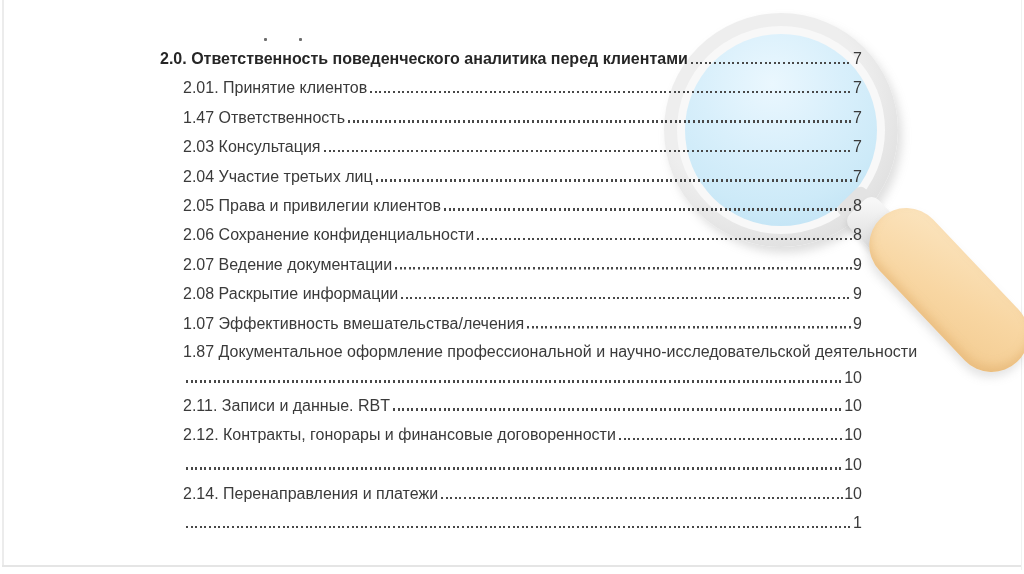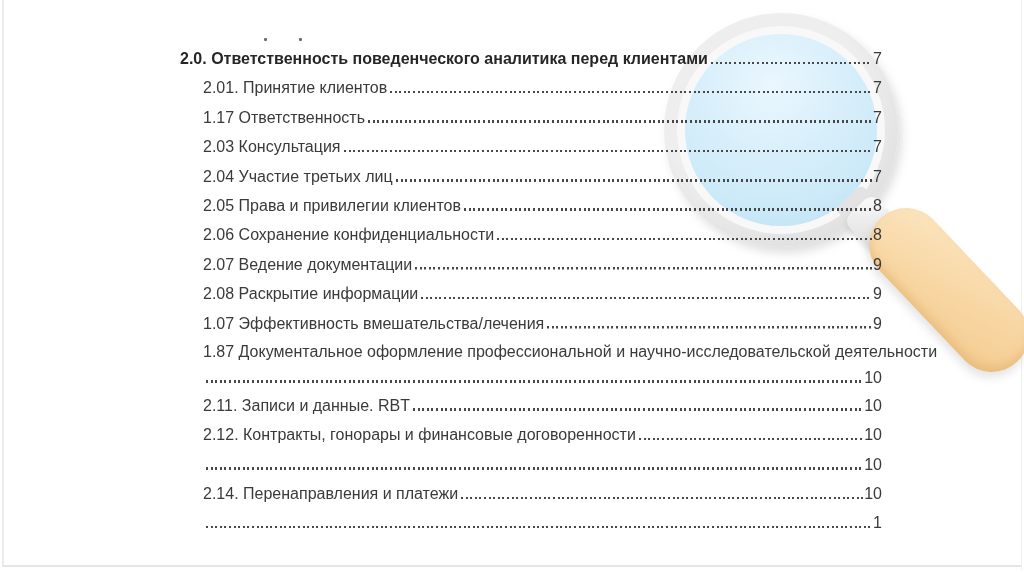--- a/index.html
+++ b/index.html
@@ -52,21 +52,21 @@
   .mag-handle {
     position: absolute; left: 850px; top: 253px; width: 198px; height: 74px;
     border-radius: 40px;
     background: linear-gradient(160deg, #fbe3bc 8%, var(--handle-color, #f8d6a2) 55%, #f3cb90 100%);
     box-shadow: inset -4px -5px 8px rgba(226,176,112,0.55), 3px 5px 9px rgba(150,150,150,0.25);
     transform: rotate(46.5deg);
   }
 
   
   .toc {
-    position: absolute; left: 180px; top: 44px; width: 702px; z-index: 2;
+    position: absolute; left: 160px; top: 44px; width: 702px; z-index: 2;
     color: #3a3a3a; font-size: 16px;
   }
   .toc-row {
     display: flex; align-items: baseline;
     height: 29.4px; line-height: 29.4px; white-space: nowrap;
   }
   .toc-row.indent { padding-left: 23px; text-align: center; }
   .toc-row.bold .toc-label { font-weight: 700; color: #262626; }
   .toc-row.wrap-first { height: 27px; line-height: 27px; overflow: visible; }
   .toc-row.wrap-cont  { height: 26px; line-height: 26px; }
@@ -105,21 +105,21 @@
         <div class="toc-label">2.0. Ответственность поведенческого аналитика перед клиентами</div>
         <div class="toc-leader"></div>
         <div class="toc-page">7</div>
       </div>
       <div class="toc-row indent">
         <div class="toc-label">2.01. Принятие клиентов</div>
         <div class="toc-leader"></div>
         <div class="toc-page">7</div>
       </div>
       <div class="toc-row indent">
-        <div class="toc-label">1.17 Ответственность</div>
+        <div class="toc-label">1.47 Ответственность</div>
         <div class="toc-leader"></div>
         <div class="toc-page">7</div>
       </div>
       <div class="toc-row indent">
         <div class="toc-label">2.03 Консультация</div>
         <div class="toc-leader"></div>
         <div class="toc-page">7</div>
       </div>
       <div class="toc-row indent">
         <div class="toc-label">2.04 Участие третьих лиц</div>

